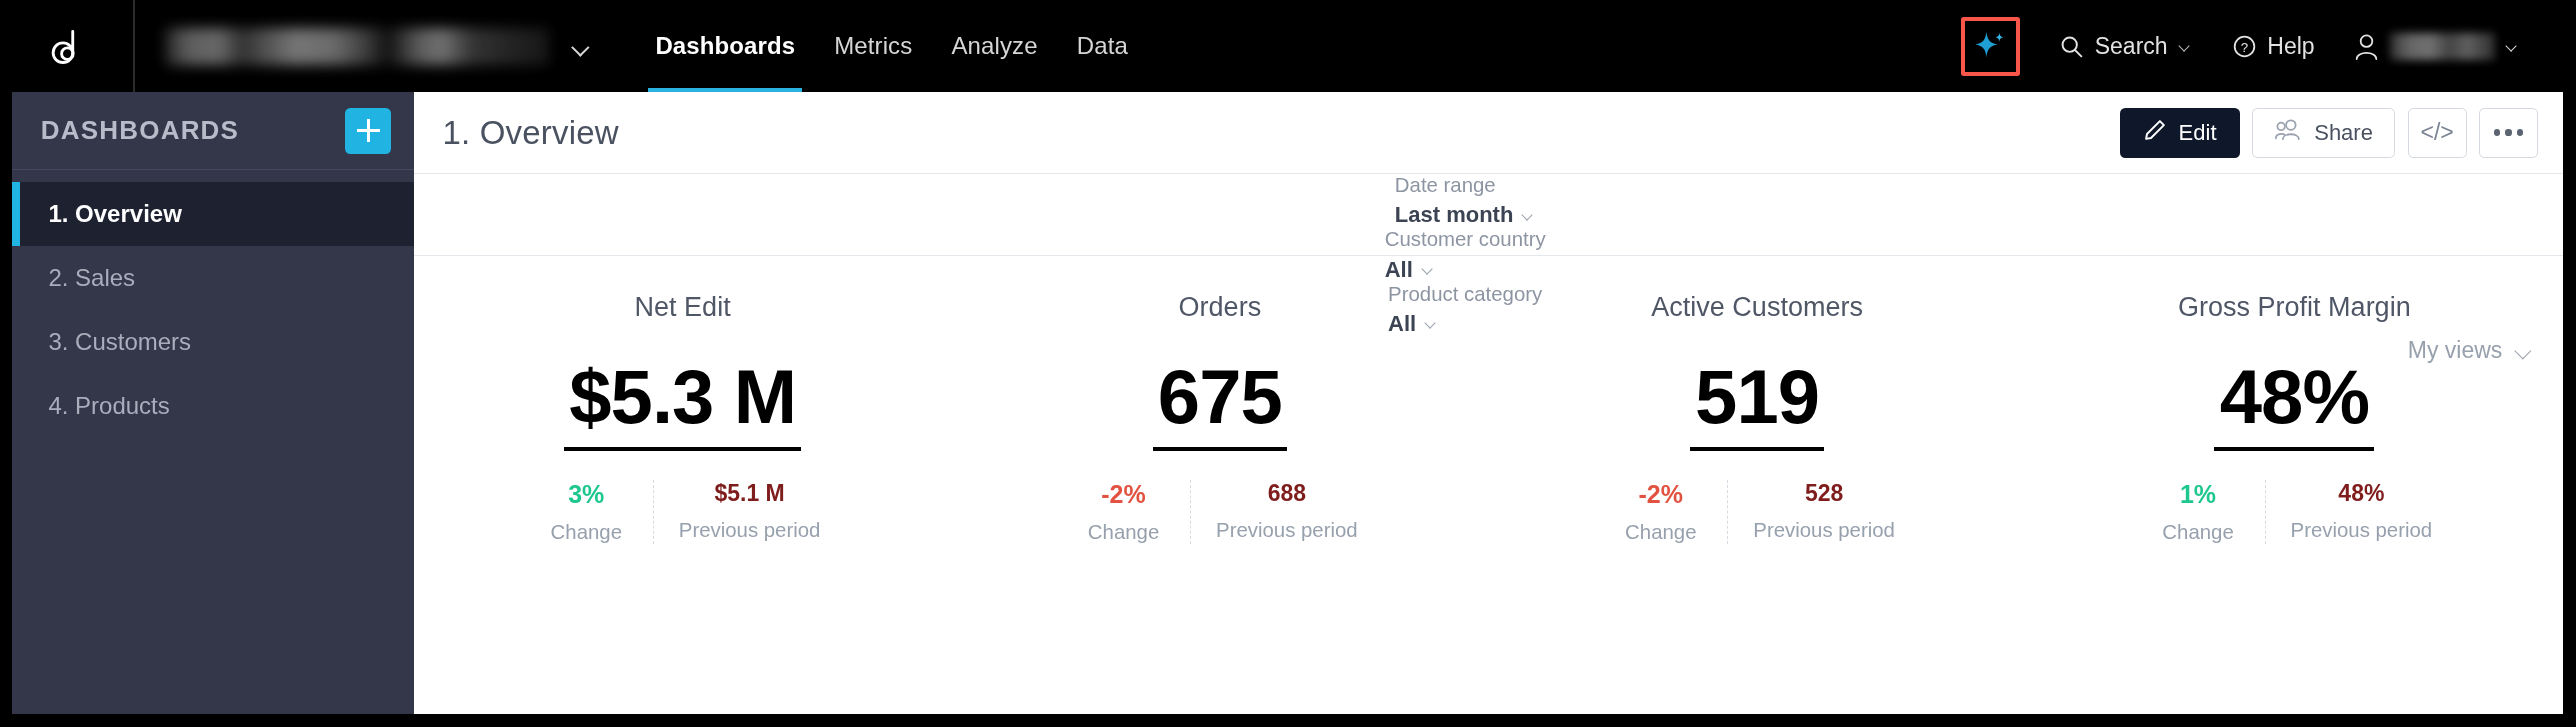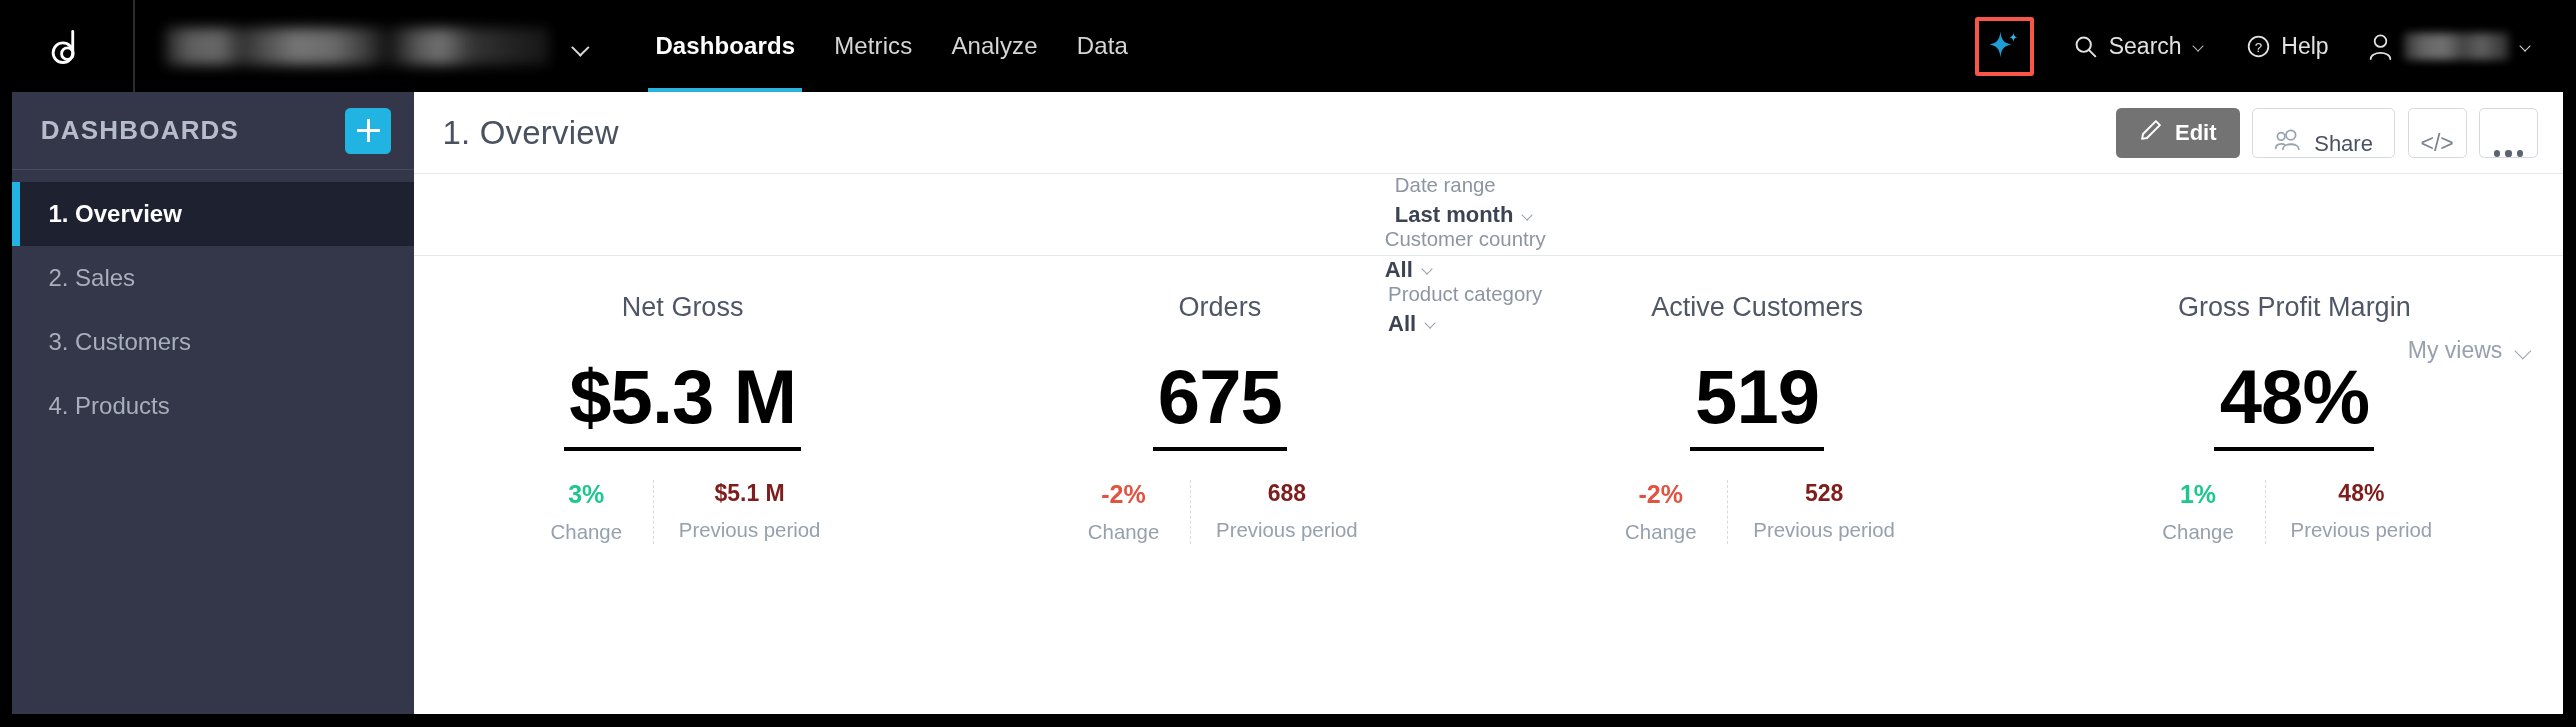--- a/index.html
+++ b/index.html
@@ -116,21 +116,21 @@
     bottom: 0;
     height: 4.4px;
     background: #2ab3e0;
   }
 
   .nav-right {
     margin-left: auto;
     display: flex;
     align-items: center;
     height: 92px;
-    padding-right: 23px;
+    padding-right: 37px;
     gap: 0px;
   }
 
   .ai-btn {
     position: relative;
     width: 59px; height: 59px;
     display: flex;
     align-items: center;
     justify-content: center;
     margin-right: 19.6px;
@@ -269,31 +269,30 @@
     border-radius: 5.3px;
     display: flex;
     align-items: center;
     justify-content: center;
     gap: 11.6px;
     font-size: 22px;
     cursor: pointer;
     white-space: nowrap;
   }
   .btn-primary {
-    background: #737373;
+    background: #0f172a;
     color: #ffffff;
-    font-weight: bold;
+    font-weight: normal;
     padding: 12px 23px;
   }
   .btn-outline {
     background: #ffffff;
     color: #4a5160;
     border: 0.9px solid #d4d9e0;
     padding: 0 21.3px;
-    align-items: flex-end;
   }
   .btn-icon {
     width: 59px;
     padding: 0;
     background: #ffffff;
     border: 0.9px solid #d4d9e0;
     color: #7b8493;
     font-size: 23px;
   }
   .dots {
@@ -593,21 +592,21 @@
 
       <div class="my-views">
         <span>My views</span>
         <span class="chev grey"></span>
       </div>
     </div>
 
     <div class="kpi-row">
 
       <div class="kpi">
-        <span class="kpi-title">Net Gross</span>
+        <span class="kpi-title">Net Edit</span>
         <span class="kpi-value">$5.3 M</span>
         <div class="kpi-foot">
           <div class="kpi-cell">
             <span class="kpi-delta up">3%</span>
             <span class="kpi-cap">Change</span>
           </div>
           <div class="kpi-cell">
             <span class="kpi-prev">$5.1 M</span>
             <span class="kpi-cap">Previous period</span>
           </div>

